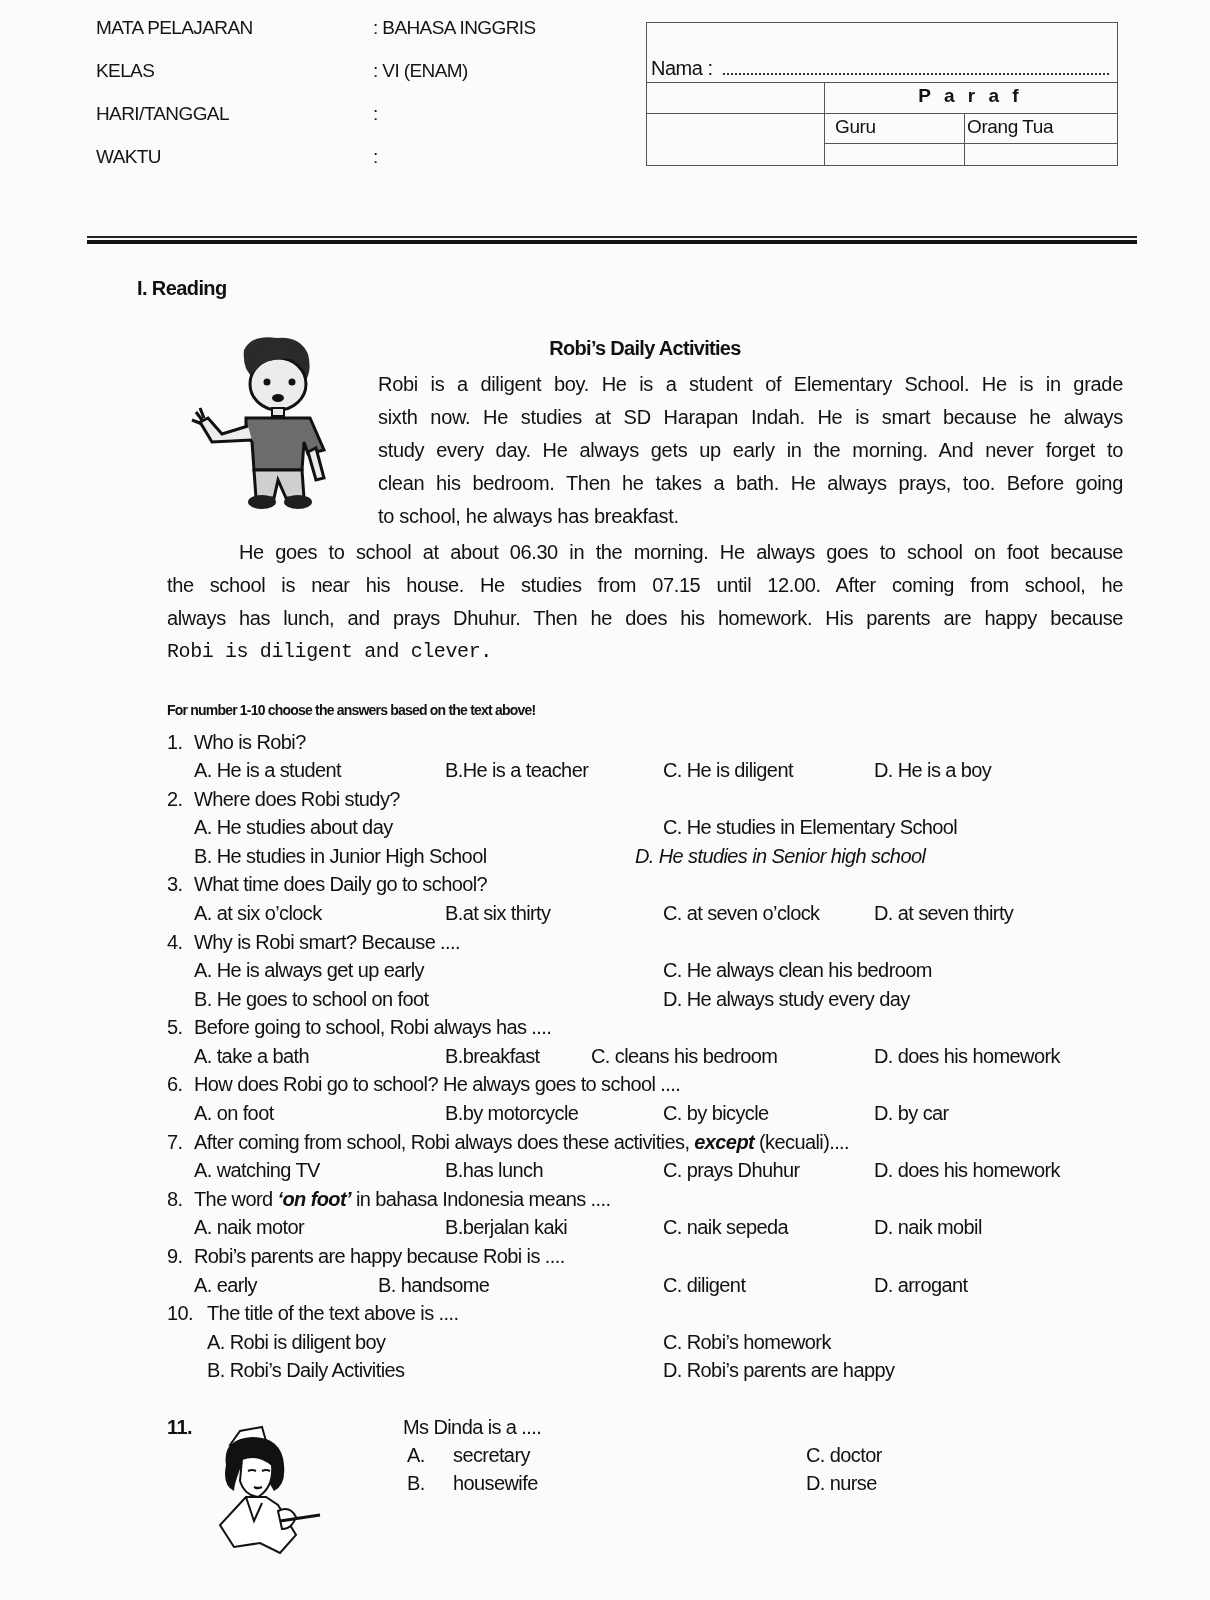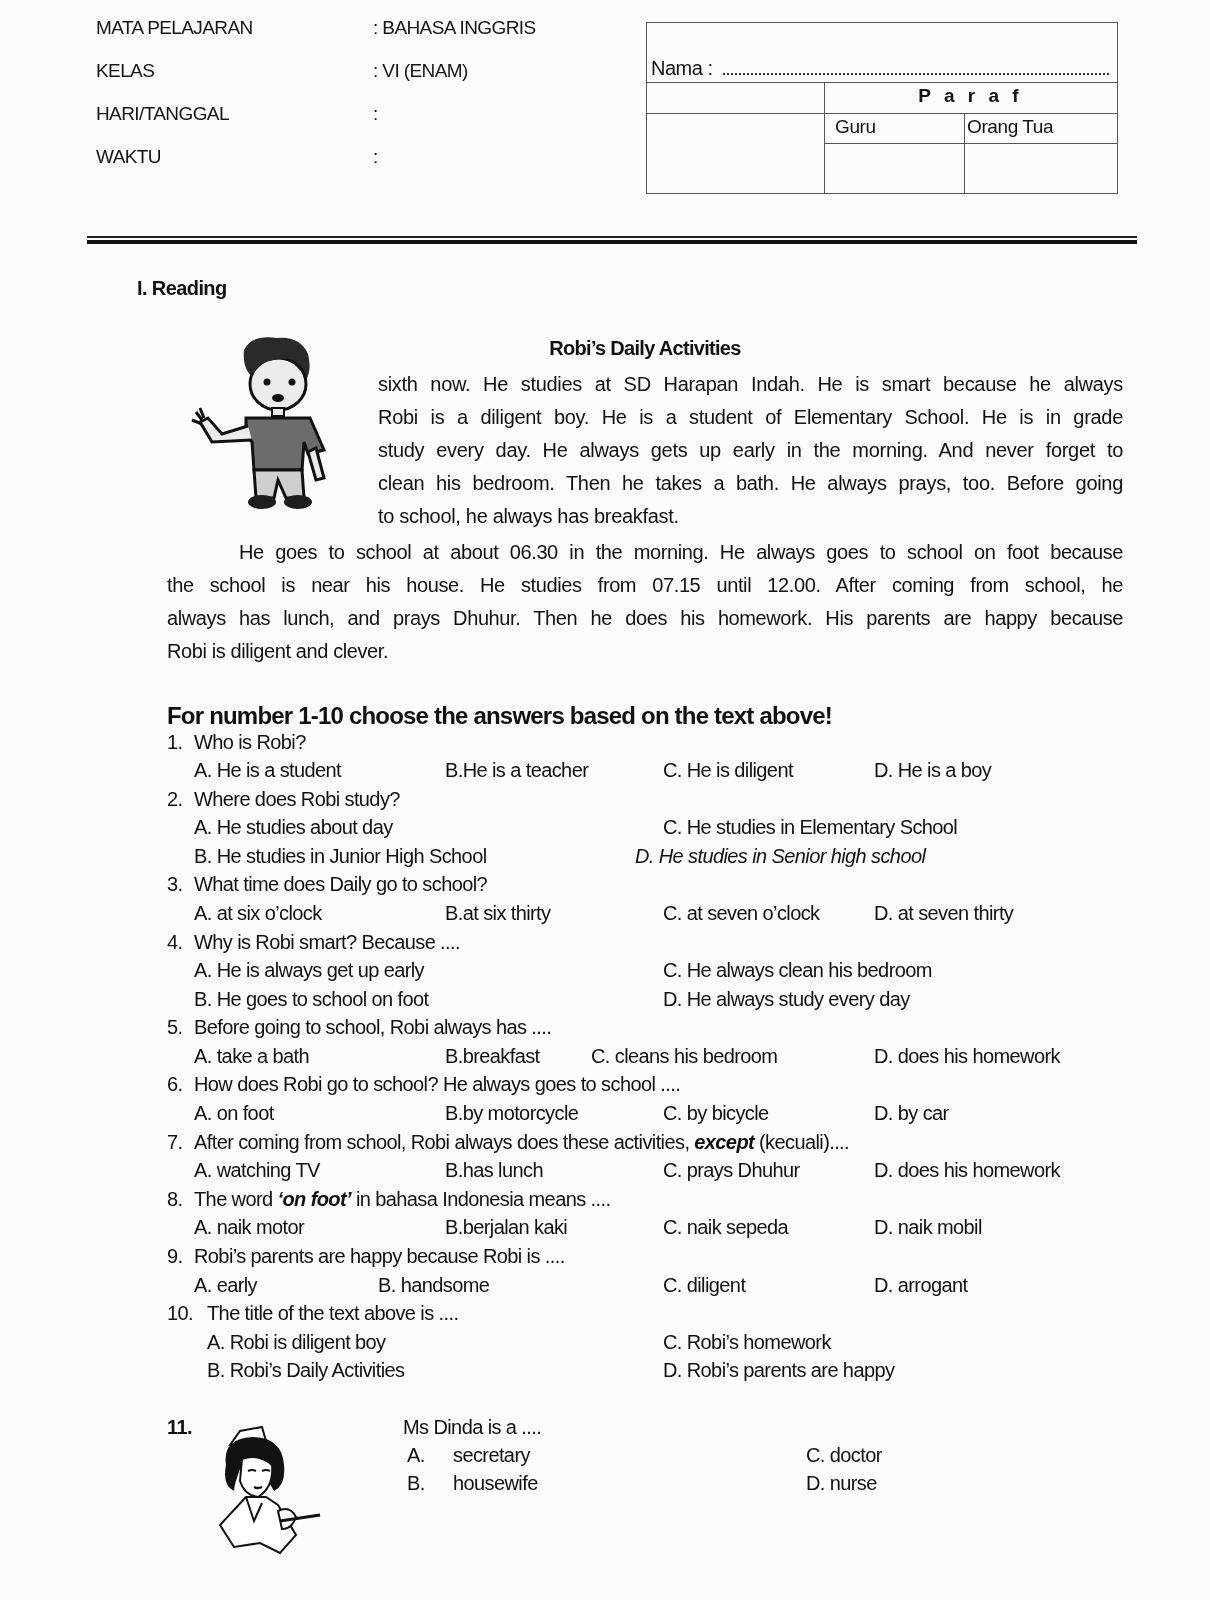--- a/index.html
+++ b/index.html
@@ -4,43 +4,43 @@
 <style>
   html, body { margin: 0; padding: 0; }
   body {
     width: 1210px; height: 1600px; position: relative; overflow: hidden;
     background: #fbfbf9; color: #111;
     font-family: "Liberation Sans", "DejaVu Sans", sans-serif;
   }
   .abs { position: absolute; }
   .hdr-label, .hdr-value { font-size: 19px; letter-spacing: -0.6px; color: #151515; }
   
-  .namebox { left: 646px; top: 22px; width: 472px; height: 172px; border: 1.5px solid #555; box-sizing: border-box; }
+  .namebox { left: 646px; top: 22px; width: 472px; height: 144px; border: 1.5px solid #555; box-sizing: border-box; }
   .namebox .row1 { position: absolute; left: 0; top: 0; width: 100%; height: 60px; border-bottom: 1.5px solid #555; box-sizing: border-box; }
   .namebox .nama { position: absolute; left: 4px; top: 34px; font-size: 20px; letter-spacing: -0.5px; }
   .namebox .dots { position: absolute; left: 76px; right: 8px; top: 50px; border-bottom: 2px dotted #333; }
   .namebox .vcol1 { position: absolute; left: 177px; top: 60px; bottom: 0; border-left: 1.5px solid #555; }
   .namebox .vcol2 { position: absolute; left: 317px; top: 90px; bottom: 0; border-left: 1.5px solid #555; }
   .namebox .hline2 { position: absolute; left: 0; right: 0; top: 90px; border-top: 1.5px solid #555; }
   .namebox .hline3 { position: absolute; left: 177px; right: 0; top: 120px; border-top: 1.5px solid #555; }
   .namebox .paraf { position: absolute; left: 177px; right: 0; top: 62px; text-align: center; font-size: 19px; letter-spacing: 4px; font-weight: bold; }
   .namebox .guru { position: absolute; left: 188px; top: 93px; font-size: 19px; letter-spacing: -0.4px; }
   .namebox .ortu { position: absolute; left: 320px; top: 93px; font-size: 19px; letter-spacing: -0.4px; }
   .rule-thin { left: 87px; width: 1050px; top: 236px; height: 2px; background: #222; }
   .rule-thick { left: 87px; width: 1050px; top: 240px; height: 4px; background: #111; }
   .section { left: 137px; top: 277px; font-size: 20px; font-weight: bold; letter-spacing: -0.6px; }
   .title { left: 375px; width: 540px; top: 337px; text-align: center; font-size: 20px; font-weight: bold; letter-spacing: -0.7px; }
   .para1 { left: 378px; width: 745px; top: 368px; font-size: 20px; line-height: 33px; text-align: justify; letter-spacing: -0.3px; }
   .para1 span { display: block; text-align-last: justify; }
   .para1 span.last { text-align-last: left; }
   .para2 { left: 167px; width: 956px; top: 536px; font-size: 20px; line-height: 33px; letter-spacing: -0.4px; }
   .para2 span { display: block; text-align-last: justify; }
   .para2 span.first { padding-left: 72px; }
-  .para2 span.last { text-align-last: left; }
-  .instruction { left: 167px; top: 702px; font-size: 24px; font-weight: bold; letter-spacing: -0.8px; }
+  .para2 span.last { text-align-last: left; font-family: Liberation Mono, monospace; }
+  .instruction { left: 167px; top: 702px; font-size: 14px; font-weight: bold; letter-spacing: -0.8px; }
   .q { position: absolute; font-size: 20px; letter-spacing: -0.6px; white-space: nowrap; }
   .qnum { display: inline-block; width: 27px; }
   .opt { position: absolute; font-size: 20px; letter-spacing: -0.6px; white-space: nowrap; }
   .opt .ol { display: inline-block; }
   em.bi { font-weight: bold; }
   svg { display: block; }
 </style>
 </head>
 <body>
 
@@ -93,22 +93,22 @@
 
     <path d="M72 140 L120 140 L122 168 L104 168 L96 150 L92 168 L74 168 Z" fill="#cfcfcf" stroke="#111" stroke-width="3"></path>
 
     <ellipse cx="80" cy="172" rx="14" ry="7" fill="#1e1e1e"></ellipse>
     <ellipse cx="116" cy="172" rx="14" ry="7" fill="#1e1e1e"></ellipse>
   </svg>
 </div>
 
 <div class="abs title">Robi’s Daily Activities</div>
 <div class="abs para1">
+  <span>Robi is a diligent boy. He is a student of Elementary School. He is in grade</span>
   <span>sixth now. He studies at SD Harapan Indah. He is smart because he always</span>
-  <span>Robi is a diligent boy. He is a student of Elementary School. He is in grade</span>
   <span>study every day. He always gets up early in the morning. And never forget to</span>
   <span>clean his bedroom. Then he takes a bath. He always prays, too. Before going</span>
   <span class="last">to school, he always has breakfast.</span>
 </div>
 <div class="abs para2">
   <span class="first">He goes to school at about 06.30 in the morning. He always goes to school on foot because</span>
   <span>the school is near his house. He studies from 07.15 until 12.00. After coming from school, he</span>
   <span>always has lunch, and prays Dhuhur. Then he does his homework. His parents are happy because</span>
   <span class="last">Robi is diligent and clever.</span>
 </div>

